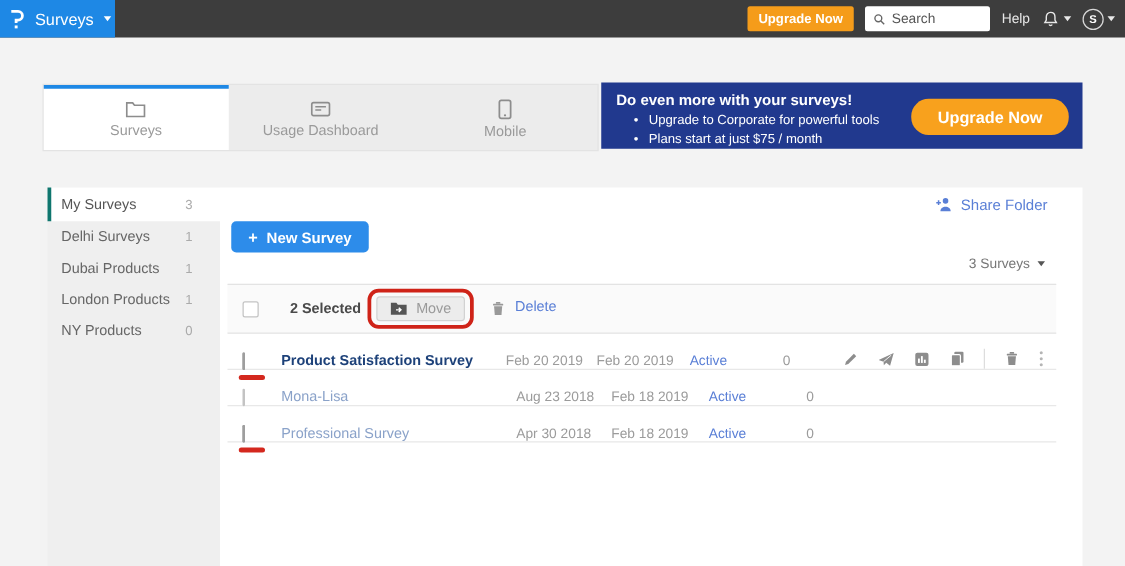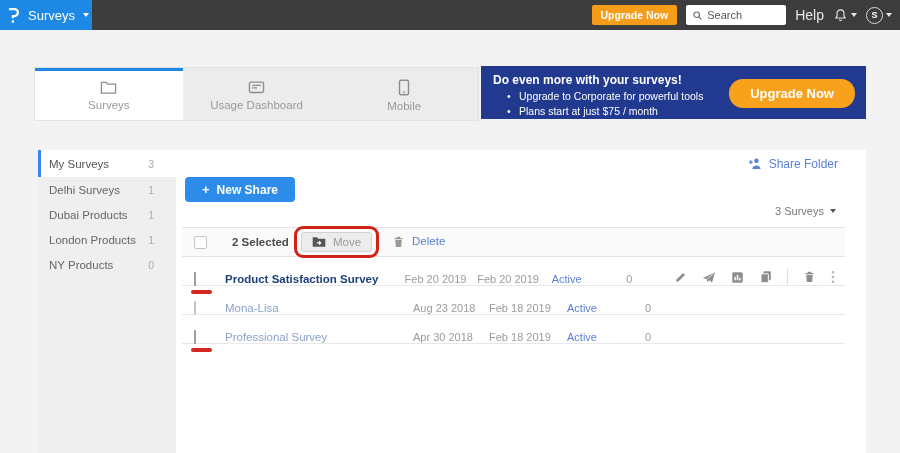--- a/index.html
+++ b/index.html
@@ -10,54 +10,54 @@
   .topbar { position:absolute; top:0; left:0; width:900px; height:30px; background:#3d3d3d; display:flex; align-items:center; }
   .brand { width:92px; height:30px; background:#1e88e5; display:flex; align-items:center; padding:0 8px; gap:8px; color:#fff; flex-shrink:0; cursor:pointer; }
   .brand-label { font-size:13px; color:#fff; }
   .caret { width:0; height:0; border-left:3.5px solid transparent; border-right:3.5px solid transparent; border-top:4px solid currentColor; display:inline-block; }
   .topbar-right { margin-left:auto; display:flex; align-items:center; gap:9px; padding-right:8px; }
   .btn-upgrade-top { background:#f59c1a; color:#fff; font-size:10.5px; font-weight:bold; padding:4px 9px; border:none; border-radius:2px; cursor:pointer; }
   .searchbox { width:100px; height:20px; background:#fff; border-radius:2px; display:flex; align-items:center; padding:0 6px; gap:4px; }
   .searchbox svg { color:#666; flex-shrink:0; }
   .searchbox input { border:none; outline:none; width:100%; font-size:11px; color:#444; font-family:"Liberation Sans",sans-serif; }
   .searchbox input::placeholder { color:#555; }
-  .help { color:#e8e8e8; font-size:14px; cursor:pointer; }
+  .help { color:#e8e8e8; font-size:11px; cursor:pointer; }
   .bell-wrap,.avatar-wrap { display:flex; align-items:center; gap:3px; color:#e8e8e8; cursor:pointer; }
   .avatar { width:17px; height:17px; border:1.5px solid #d8d8d8; border-radius:50%; display:flex; align-items:center; justify-content:center; font-size:9px; color:#fff; font-weight:bold; }
 
   
   .tabbar { position:absolute; left:35px; top:68px; width:443px; height:52px; background:#ececec; display:flex; box-shadow:0 0 0 1px #e3e3e3; }
   .tab { flex:1; display:flex; flex-direction:column; align-items:center; justify-content:center; gap:4px; color:#8d8d8d; font-size:11.5px; border-top:3px solid transparent; cursor:pointer; }
   .tab.active { background:#fff; border-top:3px solid #1e88e5; }
   .tab .t-label { color:#9a9a9a; }
 
   
   .banner { position:absolute; left:481px; top:66px; width:385px; height:53px; background:#21398e; color:#fff; padding:7px 12px; }
   .banner-title { font-size:12px; font-weight:bold; }
   .banner-bullets { list-style:none; margin-top:2px; }
   .banner-bullets li { font-size:10.5px; line-height:1.45; padding-left:26px; position:relative; }
   .banner-bullets li::before { content:"•"; position:absolute; left:14px; }
   .btn-upgrade-banner { position:absolute; right:11px; top:13px; background:#f8a11d; color:#fff; border:none; border-radius:14px; padding:7px 21px; font-size:13px; font-weight:bold; cursor:pointer; font-family:"Liberation Sans",sans-serif; }
 
   
   .sidebar { position:absolute; left:38px; top:150px; width:138px; bottom:0; background:#efefef; }
   .side-item { height:25px; display:flex; align-items:center; padding:0 22px 0 8px; font-size:11.5px; color:#666; border-left:3px solid transparent; cursor:pointer; }
-  .side-item.active { background:#fff; border-left:3px solid #3b82f6; height:27px; color:#555; }
+  .side-item.active { background:#fff; border-left:3px solid #0f766e; height:27px; color:#555; }
   .side-count { margin-left:auto; font-size:10.5px; color:#aaa; }
 
   
   .main { position:absolute; left:176px; top:150px; width:690px; bottom:0; background:#fff; }
   .share-folder { position:absolute; top:7px; right:28px; display:flex; align-items:flex-start; gap:6px; color:#5a7fd6; font-size:12px; cursor:pointer; }
   .btn-new-survey { position:absolute; top:27px; left:9px; width:110px; height:25px; background:#2d8cea; color:#fff; border:none; border-radius:4px; font-size:12px; font-weight:bold; display:flex; align-items:center; justify-content:center; gap:7px; cursor:pointer; font-family:"Liberation Sans",sans-serif; }
   .surveys-count { position:absolute; top:55px; right:30px; display:flex; align-items:center; gap:6px; font-size:11px; color:#777; cursor:pointer; }
   .surveys-count .caret { color:#555; }
 
   
   .table { position:absolute; top:77px; left:6px; right:21px; }
-  .bulkrow { height:30px; background:#fafafa; border-top:1px solid #e3e3e3; border-bottom:1px solid #e3e3e3; display:flex; align-items:center; padding-left:12px; }
+  .bulkrow { height:40px; background:#fafafa; border-top:1px solid #e3e3e3; border-bottom:1px solid #e3e3e3; display:flex; align-items:center; padding-left:12px; }
   .cb { width:13px; height:13px; border:1px solid #c3c3c3; border-radius:2px; background:#fff; flex-shrink:0; cursor:pointer; }
   .cb.checked { background:#9e9e9e; border-color:#9e9e9e; position:relative; }
   .cb.checked::after { content:"✓"; position:absolute; left:1.5px; top:-1px; color:#fff; font-size:10px; }
   .sel-label { margin-left:25px; font-size:11.5px; font-weight:bold; color:#4a4a4a; }
   .red-box { margin-left:5px; border:3px solid #cf2318; border-radius:9px; padding:3px 4px; }
   .btn-move { background:#ececec; border:1px solid #d2d2d2; border-radius:3px; padding:3px 10px; display:flex; align-items:center; gap:7px; cursor:pointer; font-family:"Liberation Sans",sans-serif; }
   .btn-move span { font-size:11.5px; color:#9a9a9a; }
   .btn-move svg { color:#555; }
   .del-group { margin-left:13px; display:flex; align-items:flex-start; gap:7px; cursor:pointer; }
   .del-group svg { color:#999; }
@@ -176,21 +176,21 @@
     <svg width="15" height="13" viewBox="0 0 16 14">
         <circle cx="9" cy="4" r="2.4" fill="currentColor"></circle>
         <path d="M4.6 13c0-2.5 2-3.9 4.4-3.9s4.4 1.4 4.4 3.9z" fill="currentColor"></path>
         <path d="M1 5.5h4M3 3.5v4" stroke="currentColor" stroke-width="1.3"></path>
       </svg>
     <span>Share Folder</span>
   </div>
 
   <button class="btn-new-survey">
     <span style="font-size:13px;">+</span>
-    <span>New Share</span>
+    <span>New Survey</span>
   </button>
 
   <div class="surveys-count">
     <span>3 Surveys</span>
     <span class="caret"></span>
   </div>
 
   <div class="table">
 
     <div class="bulkrow">

